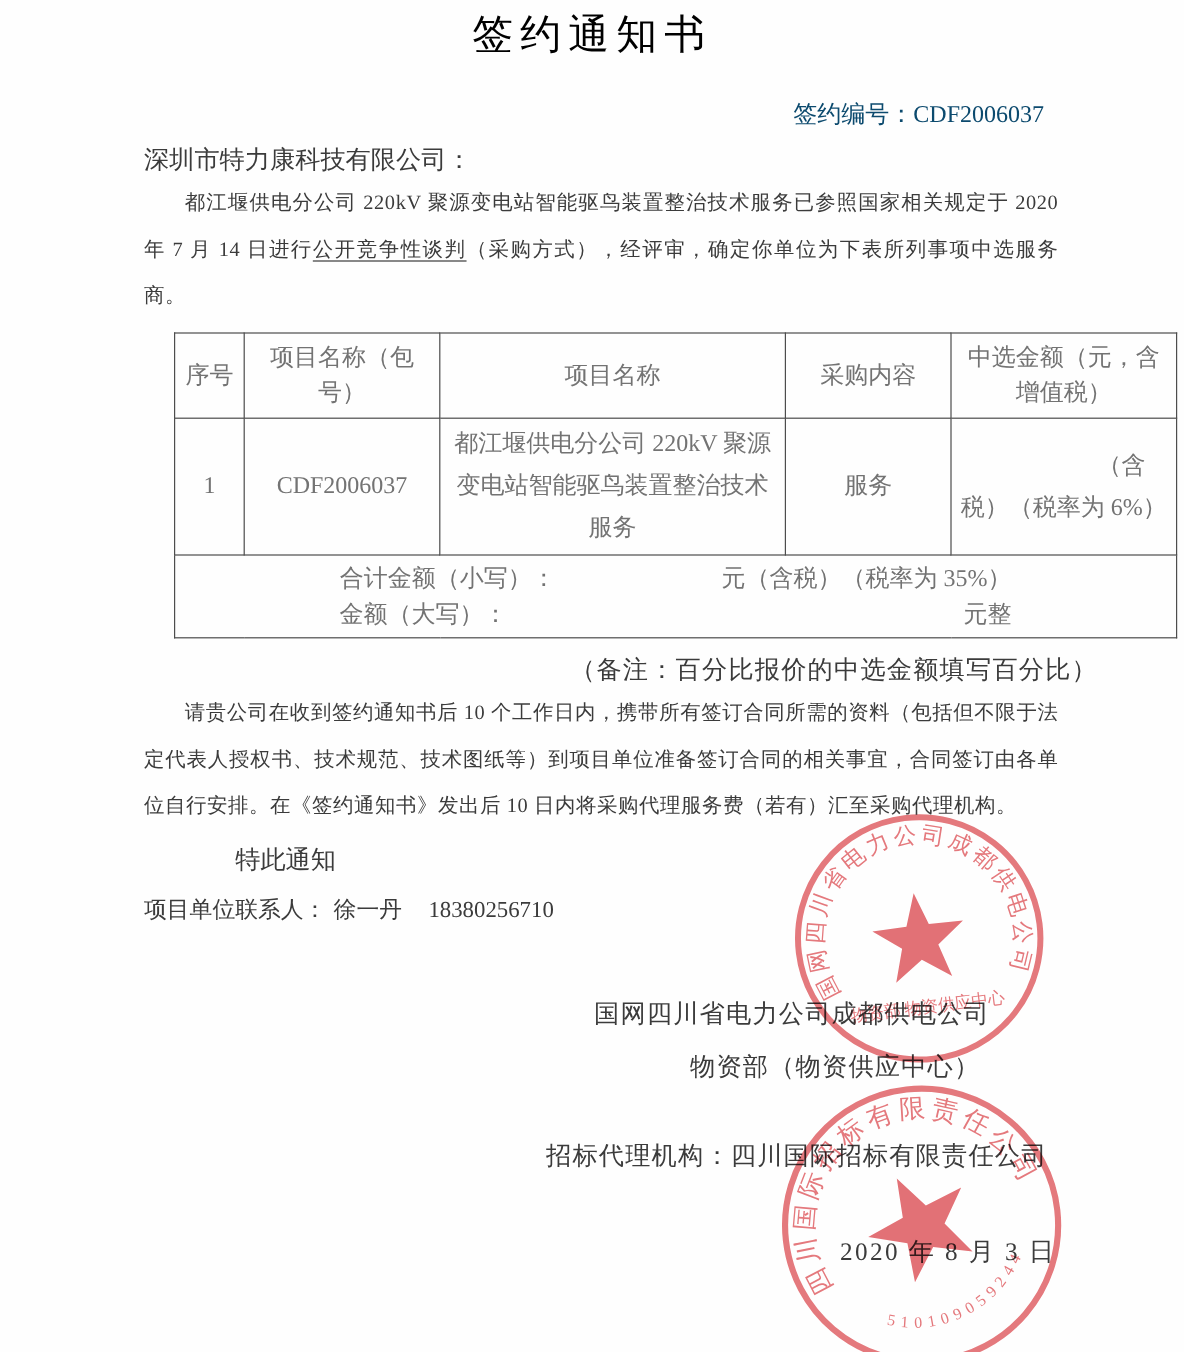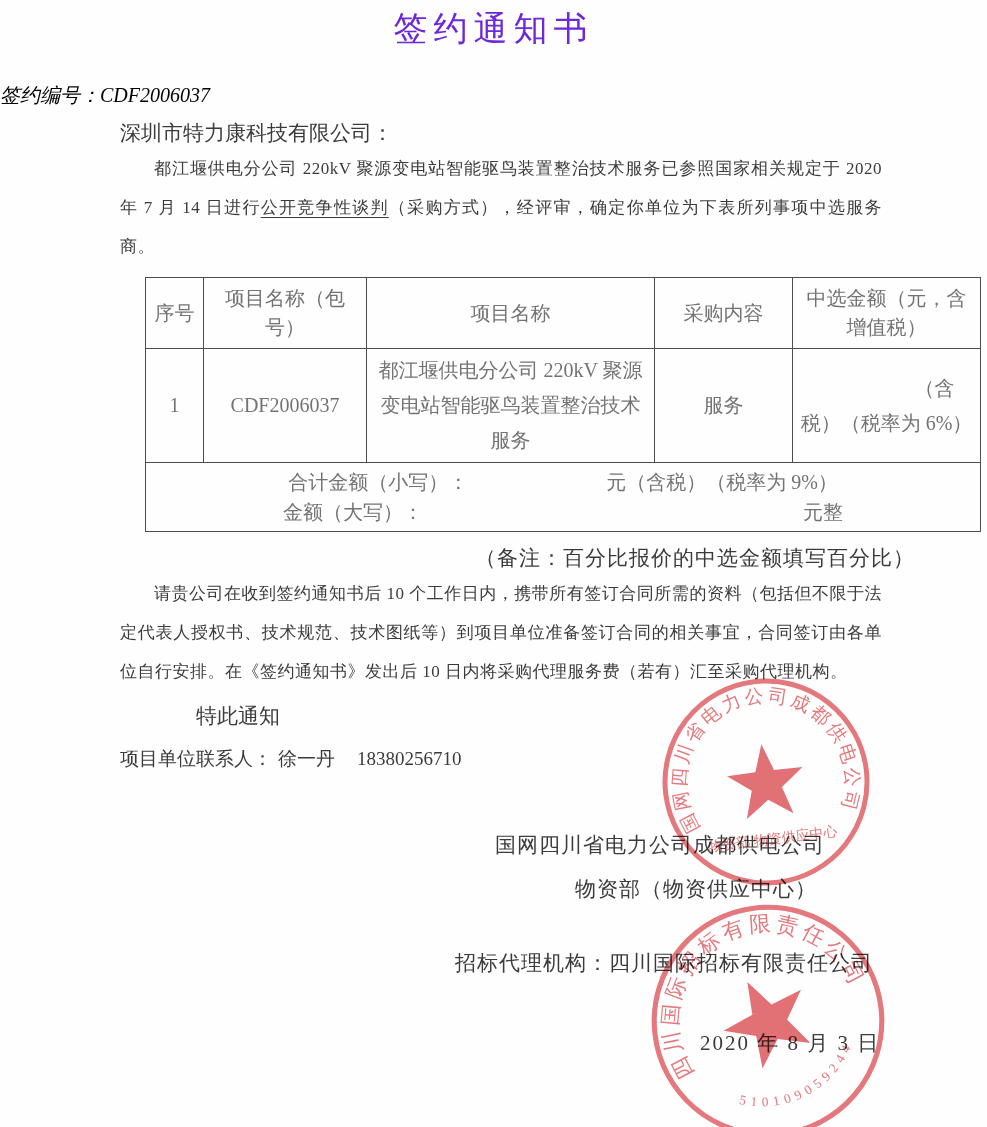--- a/index.html
+++ b/index.html
@@ -3,26 +3,25 @@
 <meta charset="utf-8">
 <style>
   html,body{margin:0;padding:0;}
   body{
     width:987px;height:1127px;background:#fefefe;position:relative;overflow:hidden;
     font-family:"Liberation Serif","DejaVu Serif",serif;color:#3b3b3b;
   }
   .page{position:absolute;inset:0;}
   .doc-title{
     margin-top:6px;text-align:center;font-size:34px;letter-spacing:6px;
-    font-weight:400;color:#6d28d9;
+    font-weight:400;color:#000000;
   }
   .sign-no{
-    margin:30px 117px 0 0;text-align:left;font-size:20px;color:#000000;
+    margin:30px 117px 0 0;text-align:right;font-size:20px;color:#0c4a6e;
     font-family:"Liberation Serif","DejaVu Serif",serif;
-    font-style:italic;
   }
   .addressee{margin:10px 0 0 120px;font-size:21px;}
   .para{
     margin:2px 105px 0 120px;font-size:17px;line-height:39px;
     text-indent:2em;text-align:justify;letter-spacing:0.5px;
   }
   .uline{text-decoration:underline;text-underline-offset:4px;}
   table.main{
     margin:11px 0 0 145px;width:770px;border-collapse:collapse;
     font-size:20px;color:#737373;table-layout:fixed;
@@ -86,21 +85,21 @@
     </tr>
     <tr class="body">
       <td>1</td>
       <td>CDF2006037</td>
       <td>都江堰供电分公司 220kV 聚源变电站智能驱鸟装置整治技术服务</td>
       <td>服务</td>
       <td><span class="redact amt"></span><span>（含税）（税率为 6%）</span></td>
     </tr>
     <tr>
       <td class="total-cell" colspan="5">
-        <div><span>合计金额（小写）：</span><span class="redact lower"></span><span>元（含税）（税率为 9%）</span></div>
+        <div><span>合计金额（小写）：</span><span class="redact lower"></span><span>元（含税）（税率为 35%）</span></div>
         <div><span>金额（大写）：</span><span class="redact upper"></span><span>元整</span></div>
       </td>
     </tr>
   </tbody>
     </table>
 
   <div class="note-line">（备注：百分比报价的中选金额填写百分比）</div>
 
   <div class="para">请贵公司在收到签约通知书后 10 个工作日内，携带所有签订合同所需的资料（包括但不限于法定代表人授权书、技术规范、技术图纸等）到项目单位准备签订合同的相关事宜，合同签订由各单位自行安排。在《签约通知书》发出后 10 日内将采购代理服务费（若有）汇至采购代理机构。</div>
 

